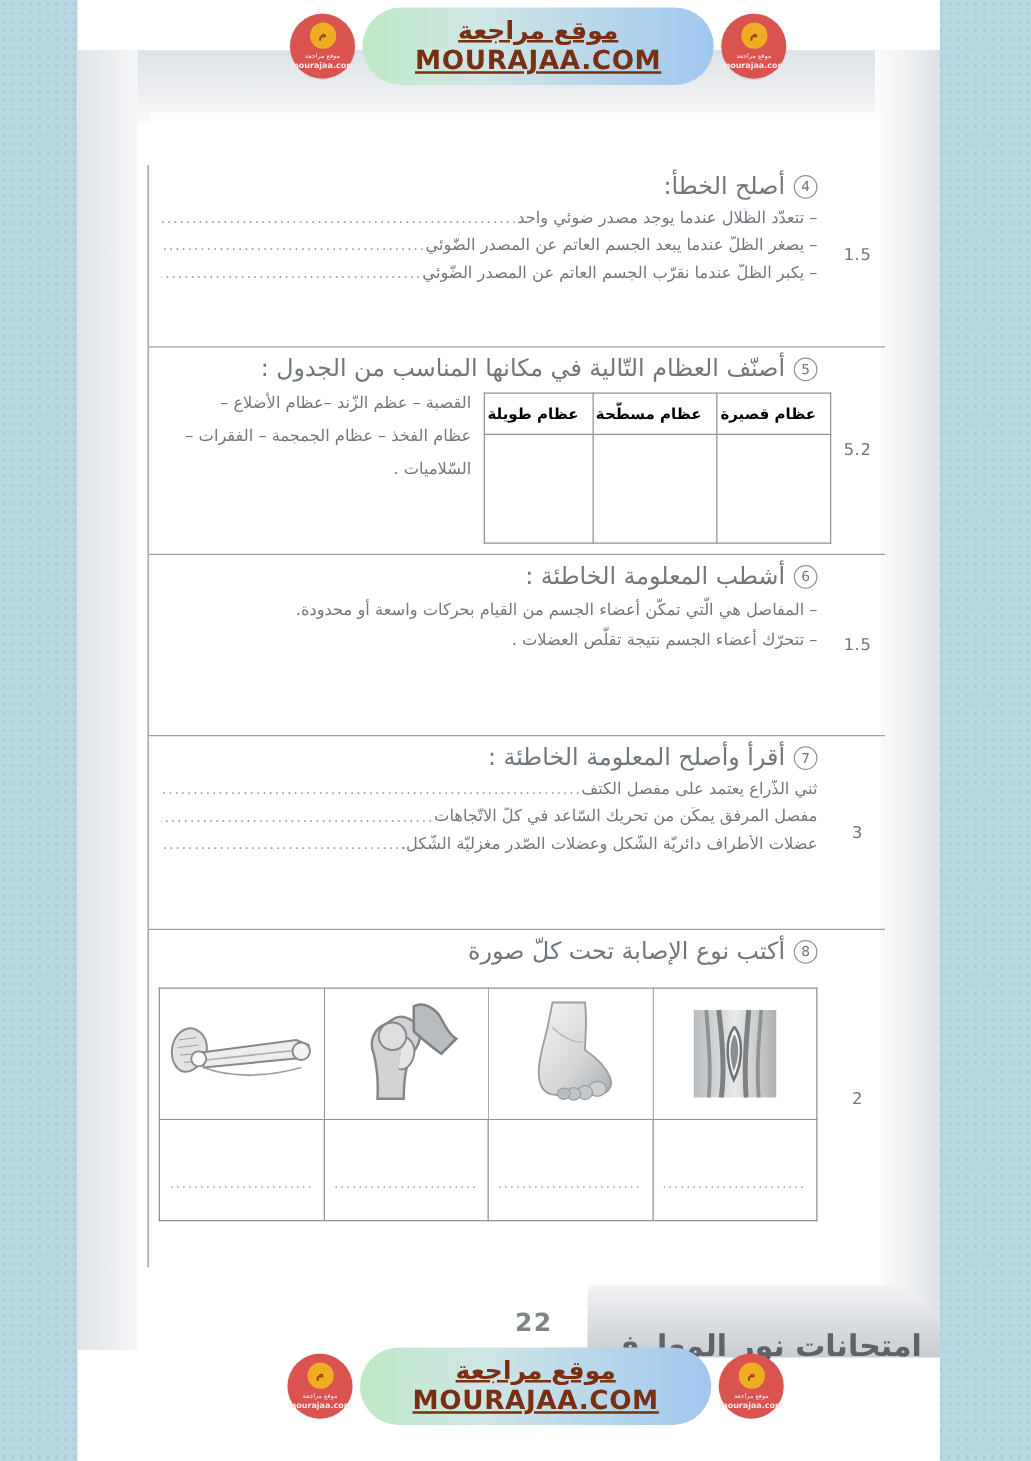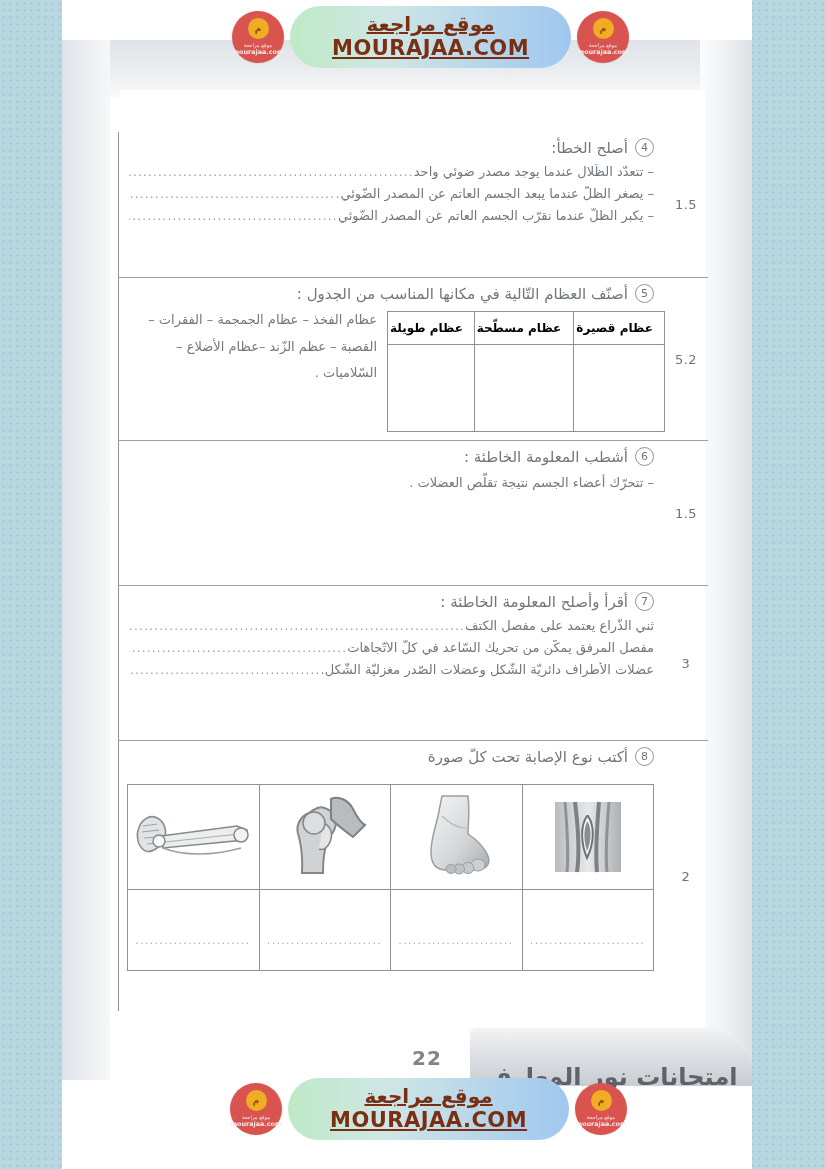--- a/index.html
+++ b/index.html
@@ -71,21 +71,21 @@
     align-items:center;gap:7px;
     font-size:13.5px;color:#70767b;
     direction:rtl;
     margin-bottom:4px;
   }
   .qnum{
     display:inline-flex;align-items:center;justify-content:center;
     width:17px;height:17px;border:1px solid #8e9499;border-radius:50%;
     font-size:11px;line-height:1;flex:0 0 auto;color:#70767b;
   }
-  .qtext{font-size:15px;}
+  .qtext{font-size:19px;}
   .line{
     direction:rtl;text-align:right;
     font-size:13px;color:#72787d;
     margin:7px 0;
     white-space:nowrap;overflow:hidden;
     display:flex;flex-direction:row;align-items:baseline;
   }
   .line .txt{flex:0 0 auto;}
   .line .dots{
     flex:1 1 auto;
@@ -214,22 +214,22 @@
   </div>
 
   <div class="row" style="min-height:150px;">
     <div class="qcell">
       <div class="qhead">
         <span class="qnum">5</span>
         <span class="qtext">أصنّف العظام التّالية في مكانها المناسب من الجدول :</span>
       </div>
       <div class="q5body">
         <div class="q5text">
+          <div>القصبة – عظم الزّند –عظام الأضلاع –</div>
           <div>عظام الفخذ – عظام الجمجمة – الفقرات –</div>
-          <div>القصبة – عظم الزّند –عظام الأضلاع –</div>
           <div>السّلاميات .</div>
         </div>
         <table class="bonetable">
           <tbody>
               <tr>
             <th>عظام قصيرة</th>
             <th>عظام مسطّحة</th>
             <th>عظام طويلة</th>
           </tr>
           <tr>
@@ -243,20 +243,21 @@
     </div>
     <div class="markcell">5.2</div>
   </div>
 
   <div class="row" style="min-height:145px;">
     <div class="qcell">
       <div class="qhead">
         <span class="qnum">6</span>
         <span class="qtext">أشطب المعلومة الخاطئة :</span>
       </div>
+      <div class="plain">– المفاصل هي الّتي تمكّن أعضاء الجسم من القيام بحركات واسعة أو محدودة.</div>
       <div class="plain">– تتحرّك أعضاء الجسم نتيجة تقلّص العضلات .</div>
     </div>
     <div class="markcell">1.5</div>
   </div>
 
   <div class="row" style="min-height:155px;">
     <div class="qcell">
       <div class="qhead">
         <span class="qnum">7</span>
         <span class="qtext">أقرأ وأصلح المعلومة الخاطئة :</span>

